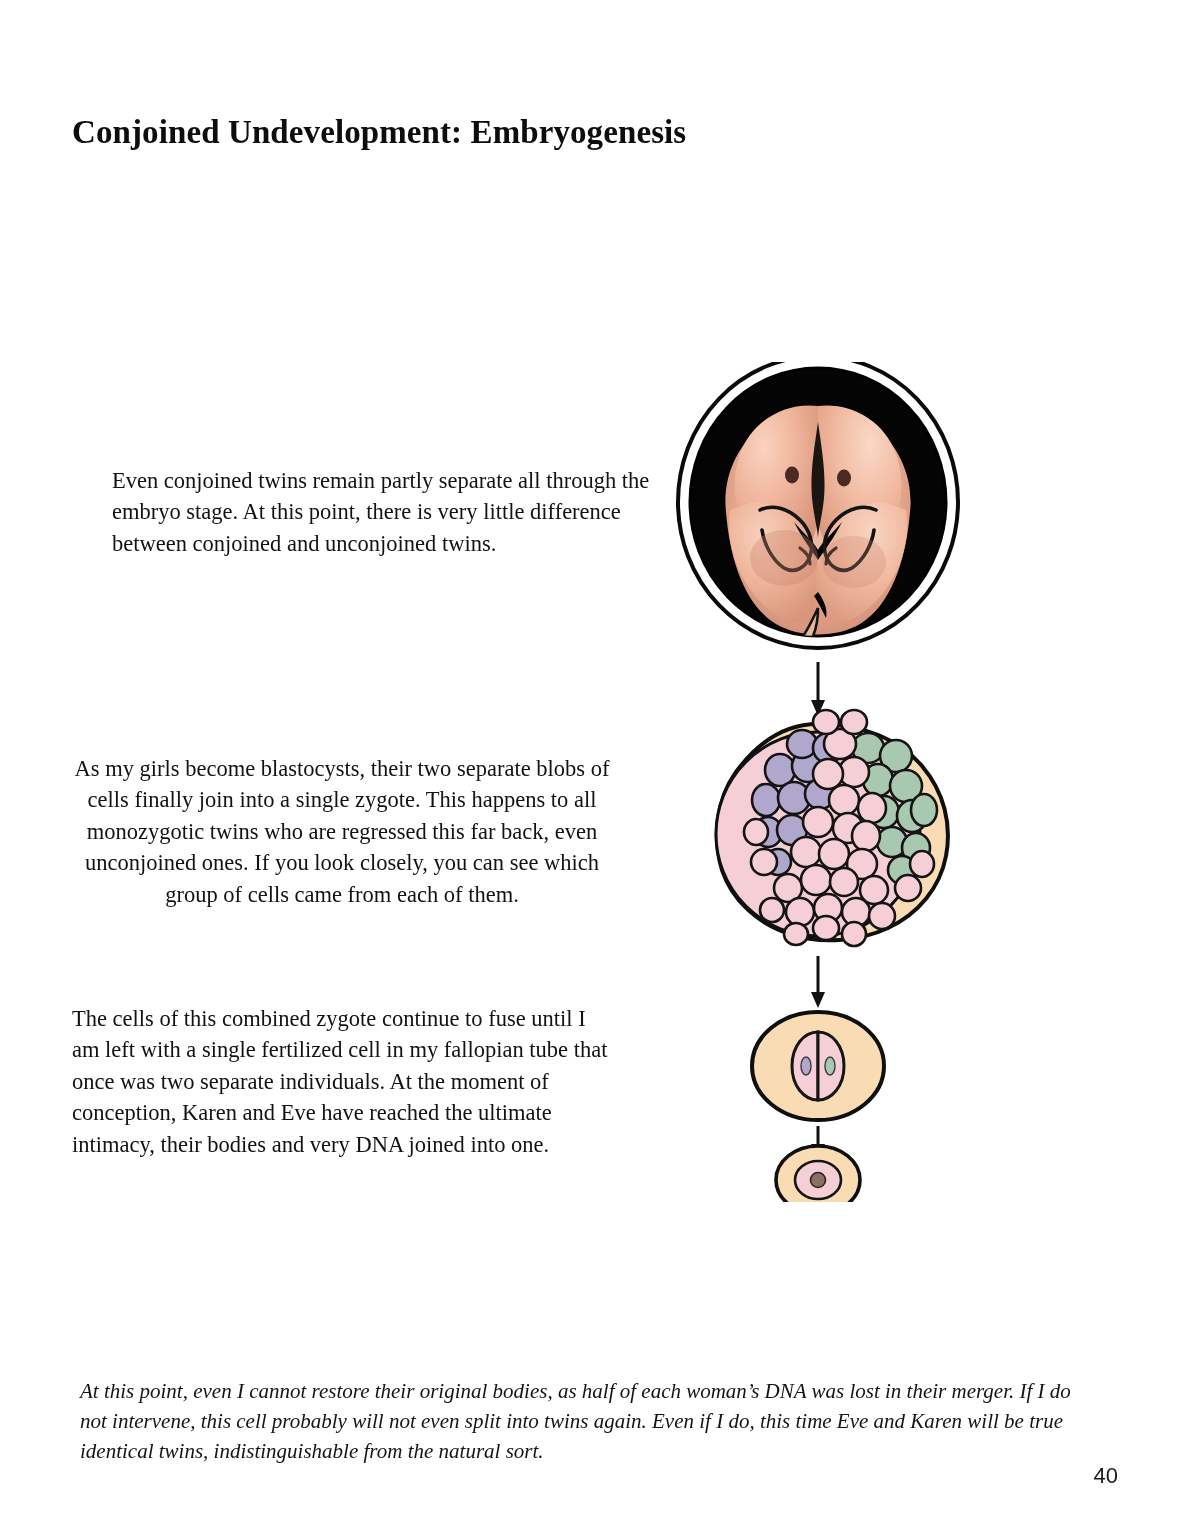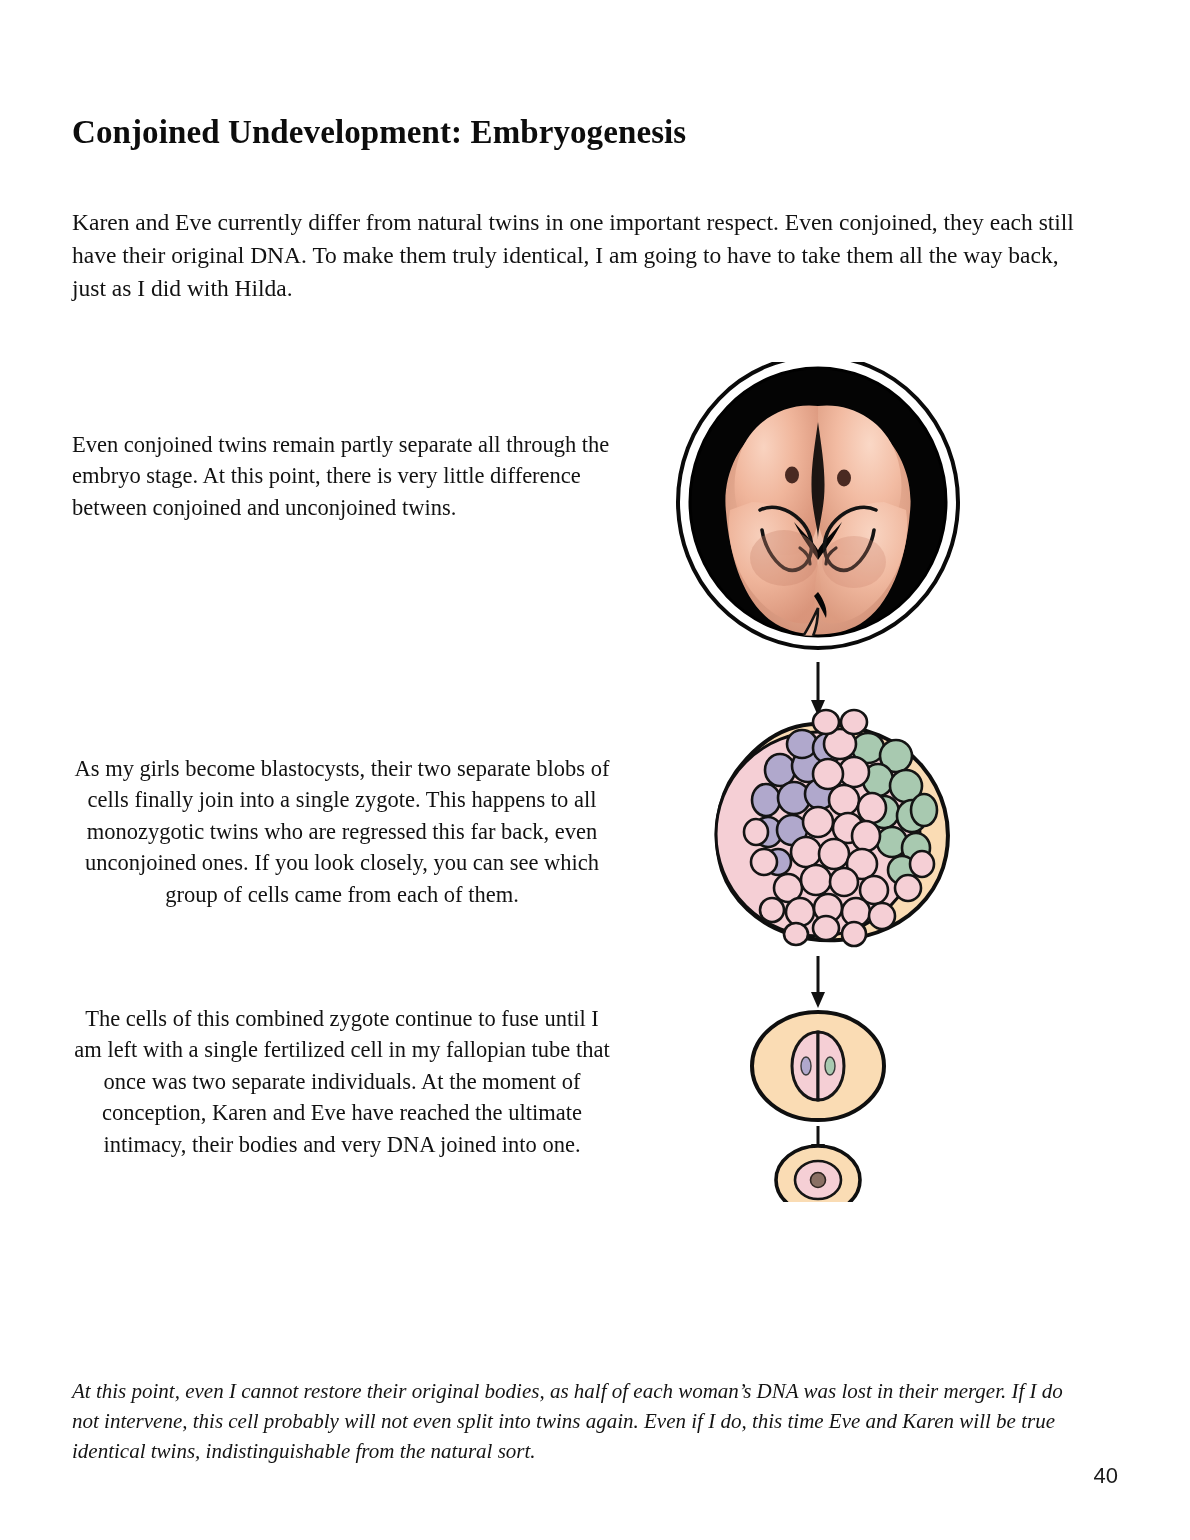--- a/index.html
+++ b/index.html
@@ -42,28 +42,28 @@
 
   
   .caption-block {
     position: absolute;
     left: 72px;
     width: 540px;
     font-size: 22.5px;
     line-height: 31.5px;
     color: #121212;
   }
-  #caption-embryo  { top: 406px; }
+  #caption-embryo  { top: 442px; margin-left: 40px; }
   #caption-blastocyst { top: 730px; text-align: center; }
-  #caption-zygote  { top: 980px; text-align: center; }
+  #caption-zygote  { top: 980px; }
 
   
   .footnote {
     position: absolute;
-    left: 72px;
+    left: 80px;
     top: 1355px;
     width: 1010px;
     font-size: 21px;
     line-height: 30px;
     font-style: italic;
     color: #141414;
   }
 
   
   .page-number {
@@ -85,21 +85,20 @@
   }
   .figure-column svg { display: block; }
 </style>
 </head>
 <body>
 
 <div class="page">
 
   <h1 class="page-title">Conjoined Undevelopment: Embryogenesis</h1>
 
-  <p class="intro-paragraph">Karen and Eve currently differ from natural twins in one important respect. Even conjoined, they each still have their original DNA. To make them truly identical, I am going to have to take them all the way back, just as I did with Hilda.</p>
 
   <p class="caption-block" id="caption-embryo">Even conjoined twins remain partly separate all through the embryo stage. At this point, there is very little difference between conjoined and unconjoined twins.</p>
 
   <p class="caption-block" id="caption-blastocyst">As my girls become blastocysts, their two separate blobs of cells finally join into a single zygote. This happens to all monozygotic twins who are regressed this far back, even unconjoined ones. If you look closely, you can see which group of cells came from each of them.</p>
 
   <p class="caption-block" id="caption-zygote">The cells of this combined zygote continue to fuse until I am left with a single fertilized cell in my fallopian tube that once was two separate individuals. At the moment of conception, Karen and Eve have reached the ultimate intimacy, their bodies and very DNA joined into one.</p>
 
   <div class="figure-column">
     <svg width="300" height="840" viewBox="0 0 300 840" xmlns="http://www.w3.org/2000/svg">
       <defs>

